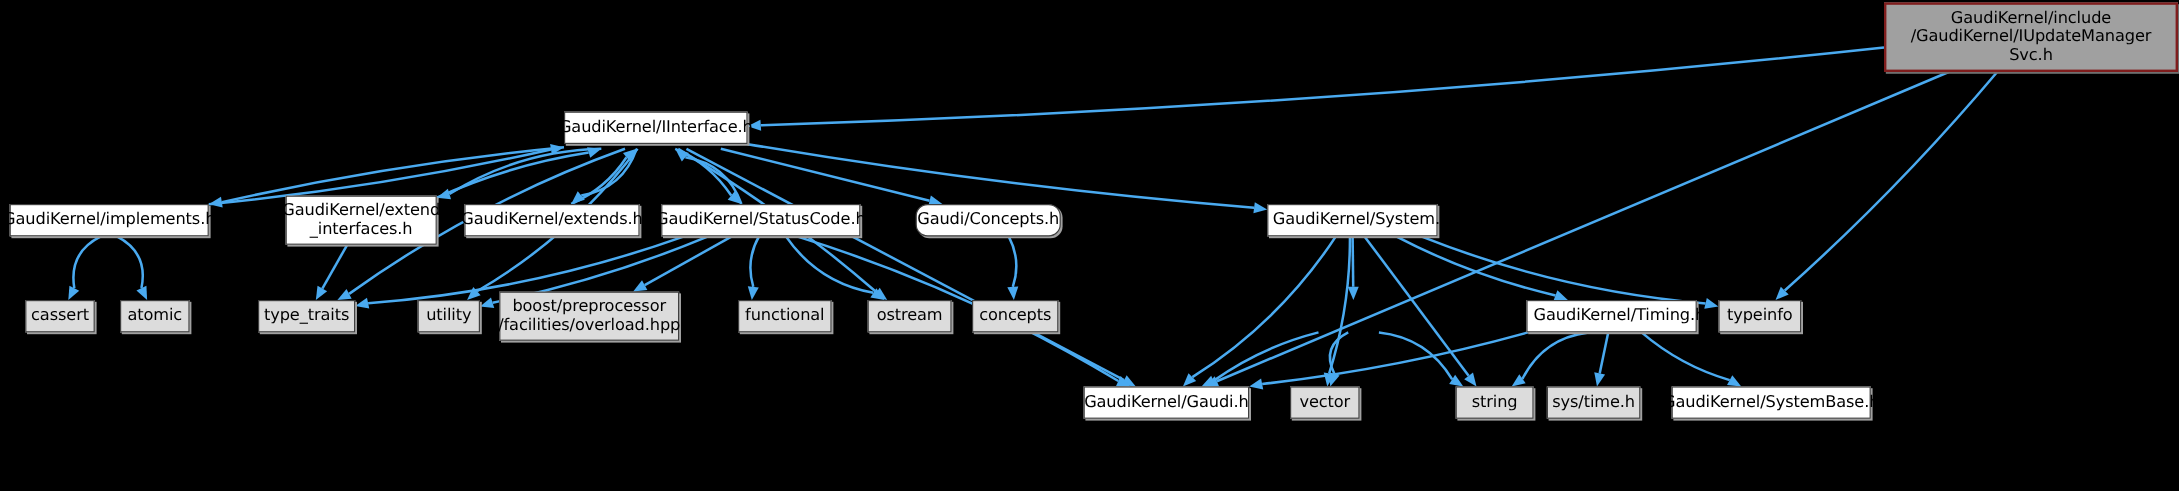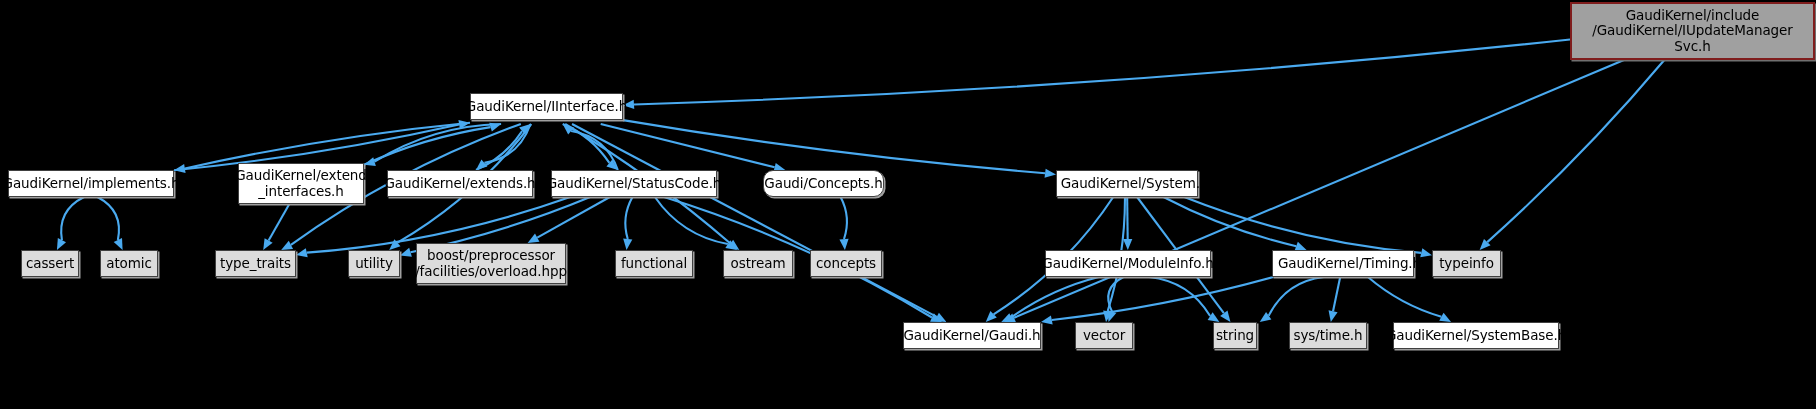--- a/index.html
+++ b/index.html
@@ -147,36 +147,33 @@
     </div>
     <div class="node gray" style="left: 615px; top: 250px; width: 78px; height: 27px;">
       <span>functional</span>
     </div>
     <div class="node gray" style="left: 723px; top: 250px; width: 70px; height: 27px;">
       <span>ostream</span>
     </div>
     <div class="node gray" style="left: 810px; top: 250px; width: 72px; height: 27px;">
       <span>concepts</span>
     </div>
-    <div class="node white" style="left: 1045px; top: 250px; width: 166px; height: 27px;">
-      <span>GaudiKernel/ModuleInfo.h</span>
-    </div>
     <div class="node white" style="left: 1272px; top: 250px; width: 142px; height: 27px; padding-left: 13px;">
       <span>GaudiKernel/Timing.h</span>
     </div>
     <div class="node gray" style="left: 1432px; top: 250px; width: 69px; height: 27px;">
       <span>typeinfo</span>
     </div>
     <div class="node white" style="left: 903px; top: 322px; width: 138px; height: 27px;">
       <span>GaudiKernel/Gaudi.h</span>
     </div>
     <div class="node gray" style="left: 1075px; top: 322px; width: 58px; height: 27px;">
       <span>vector</span>
     </div>
-    <div class="node gray" style="left: 1213px; top: 322px; width: 44px; height: 27px;">
+    <div class="node gray" style="left: 1213px; top: 322px; width: 65px; height: 27px;">
       <span>string</span>
     </div>
     <div class="node gray" style="left: 1289px; top: 322px; width: 78px; height: 27px;">
       <span>sys/time.h</span>
     </div>
     <div class="node white" style="left: 1393px; top: 322px; width: 166px; height: 27px;">
       <span>GaudiKernel/SystemBase.h</span>
     </div>
   </div>
 

